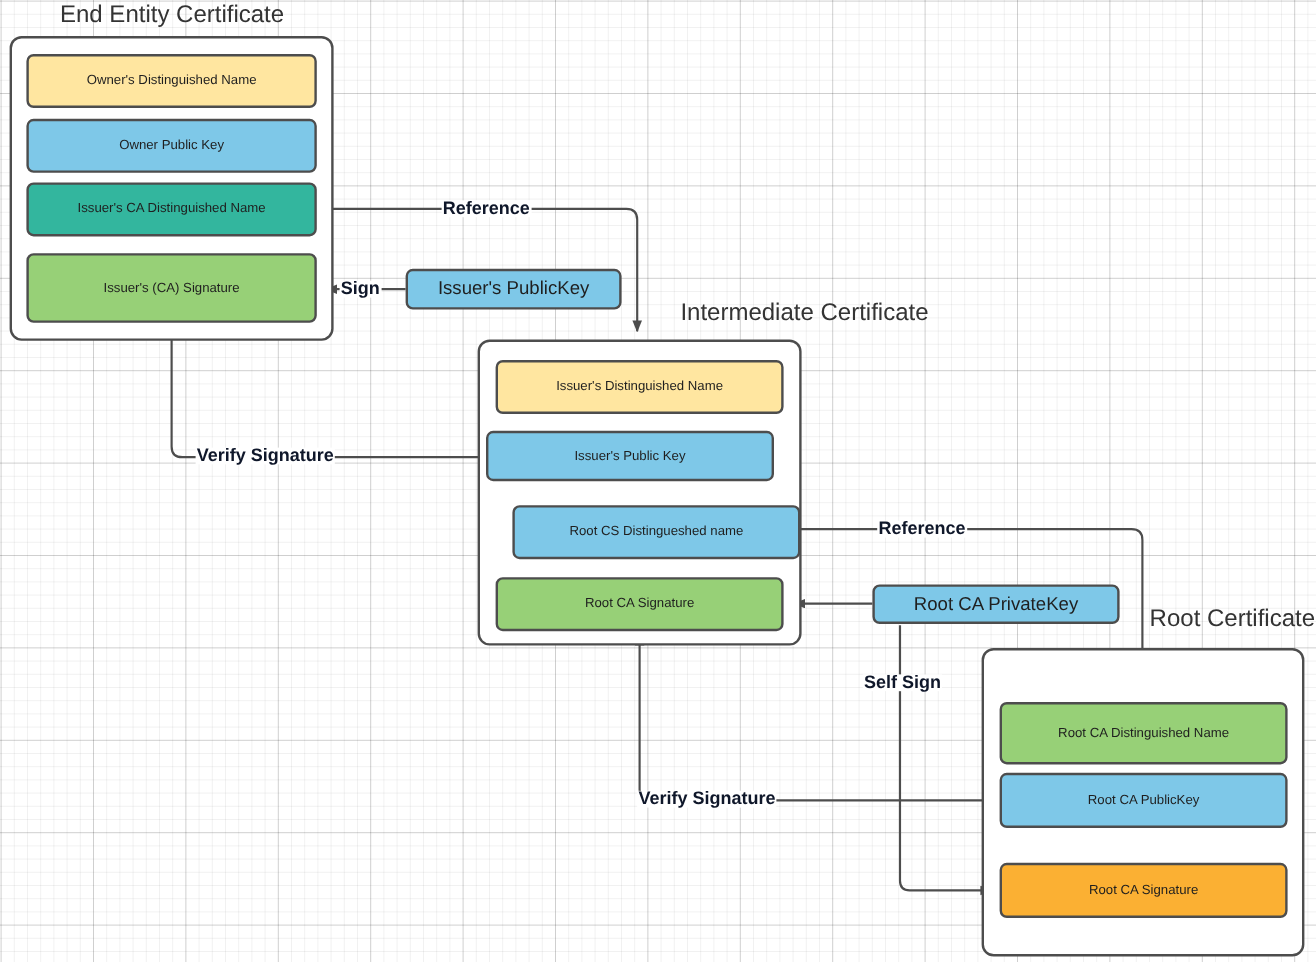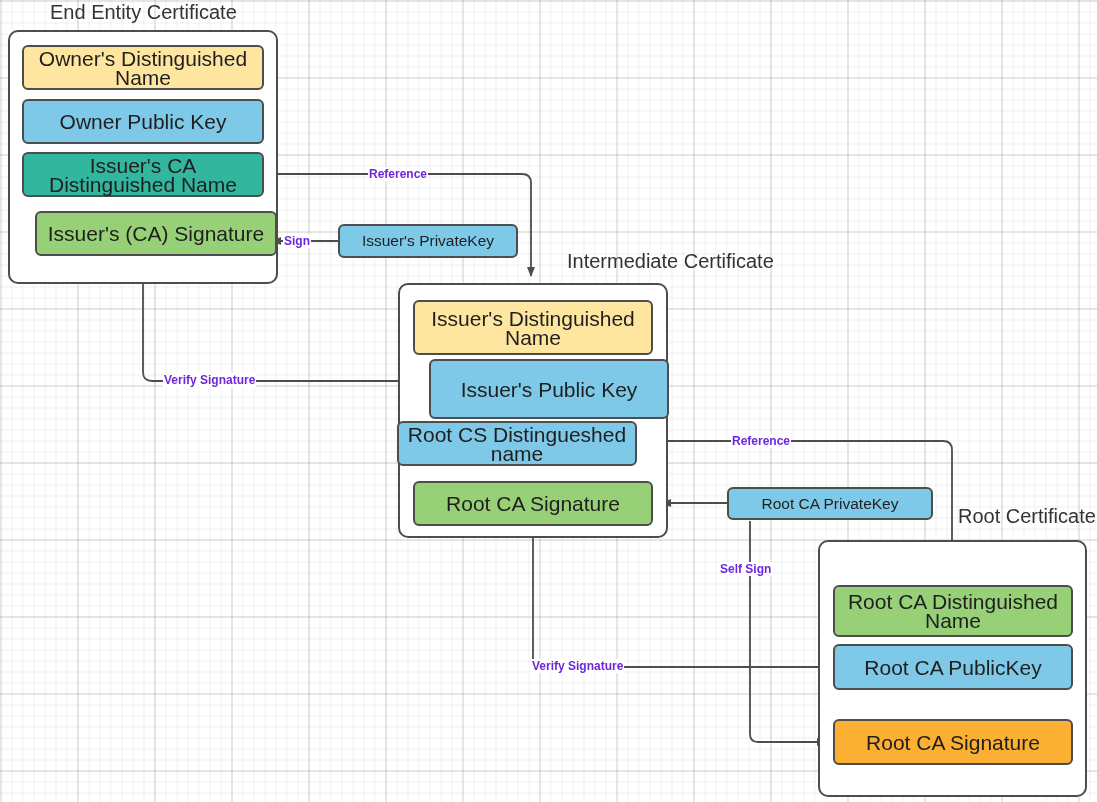--- a/index.html
+++ b/index.html
@@ -51,42 +51,42 @@
   .field {
     position: absolute;
     box-sizing: border-box;
     border: 2px solid #4d4d4d;
     border-radius: 6px;
     display: flex;
     align-items: center;
     justify-content: center;
     text-align: center;
     color: #1f1f1f;
-    font-size: 21px;
+    font-size: 11px;
     font-family: "Liberation Sans", sans-serif;
     line-height: 19px;
     padding: 0 6px;
   }
   .keybox {
     position: absolute;
     box-sizing: border-box;
     border: 2px solid #4d4d4d;
     border-radius: 6px;
     display: flex;
     align-items: center;
     justify-content: center;
     text-align: center;
     color: #1f1f1f;
     font-size: 15.5px;
     font-family: "Liberation Sans", sans-serif;
   }
   .edge-label {
     position: absolute;
-    color: #6d28d9;
-    font-size: 12px;
+    color: #0f172a;
+    font-size: 15px;
     font-weight: bold;
     font-family: "Liberation Sans", sans-serif;
     white-space: nowrap;
     background: #ffffff;
     line-height: 14px;
     padding: 0 1px;
   }
 </style>
 </head>
 <body>
@@ -118,33 +118,33 @@
   <div class="cert-title" style="left:50px; top:3px;">End Entity Certificate</div>
 
   <div class="cert-container" style="left:8px; top:30px; width:270px; height:254px;"></div>
 
   <div class="field" style="left:22px; top:45px; width:242px; height:45px; background:#FFE6A0;">Owner's Distinguished Name</div>
 
   <div class="field" style="left:22px; top:99px; width:242px; height:45px; background:#7EC8E8;">Owner Public  Key</div>
 
   <div class="field" style="left:22px; top:152px; width:242px; height:45px; background:#33B69E;">Issuer's CA Distinguished Name</div>
 
-  <div class="field" style="left:35px; top:211px; width:242px; height:45px; background:#97D077;">Issuer's (CA) Signature</div>
+  <div class="field" style="left:22px; top:211px; width:242px; height:58px; background:#97D077;">Issuer's (CA) Signature</div>
 
-  <div class="keybox" style="left:338px; top:224px; width:180px; height:34px; background:#7EC8E8;">Issuer's PrivateKey</div>
+  <div class="keybox" style="left:338px; top:224px; width:180px; height:34px; background:#7EC8E8;">Issuer's PublicKey</div>
 
   <div class="cert-title" style="left:567px; top:252px;">Intermediate Certificate</div>
 
   <div class="cert-container" style="left:398px; top:283px; width:270px; height:255px;"></div>
 
-  <div class="field" style="left:413px; top:300px; width:240px; height:55px; background:#FFE6A0;">Issuer's Distinguished Name</div>
+  <div class="field" style="left:413px; top:300px; width:240px; height:45px; background:#FFE6A0;">Issuer's Distinguished Name</div>
 
-  <div class="field" style="left:429px; top:359px; width:240px; height:60px; background:#7EC8E8;">Issuer's Public  Key</div>
+  <div class="field" style="left:405px; top:359px; width:240px; height:42px; background:#7EC8E8;">Issuer's Public  Key</div>
 
-  <div class="field" style="left:397px; top:421px; width:240px; height:45px; background:#7EC8E8;">Root CS Distingueshed name</div>
+  <div class="field" style="left:427px; top:421px; width:240px; height:45px; background:#7EC8E8;">Root CS Distingueshed name</div>
 
   <div class="field" style="left:413px; top:481px; width:240px; height:45px; background:#97D077;">Root CA Signature</div>
 
   <div class="keybox" style="left:727px; top:487px; width:206px; height:33px; background:#7EC8E8;">Root CA PrivateKey</div>
 
   <div class="cert-title" style="left:958px; top:507px;">Root Certificate</div>
 
   <div class="cert-container" style="left:818px; top:540px; width:269px; height:257px;"></div>
 
   <div class="field" style="left:833px; top:585px; width:240px; height:52px; background:#97D077;">Root CA Distinguished Name</div>

